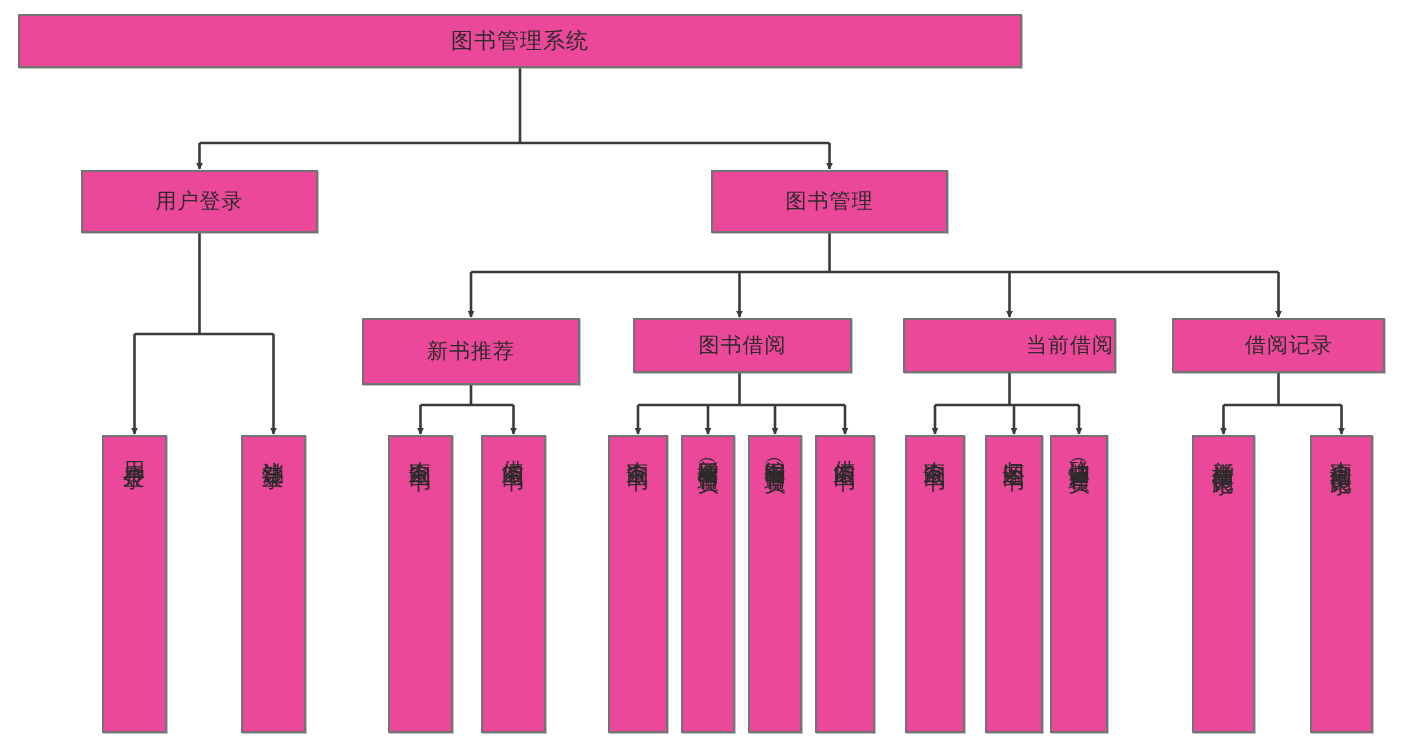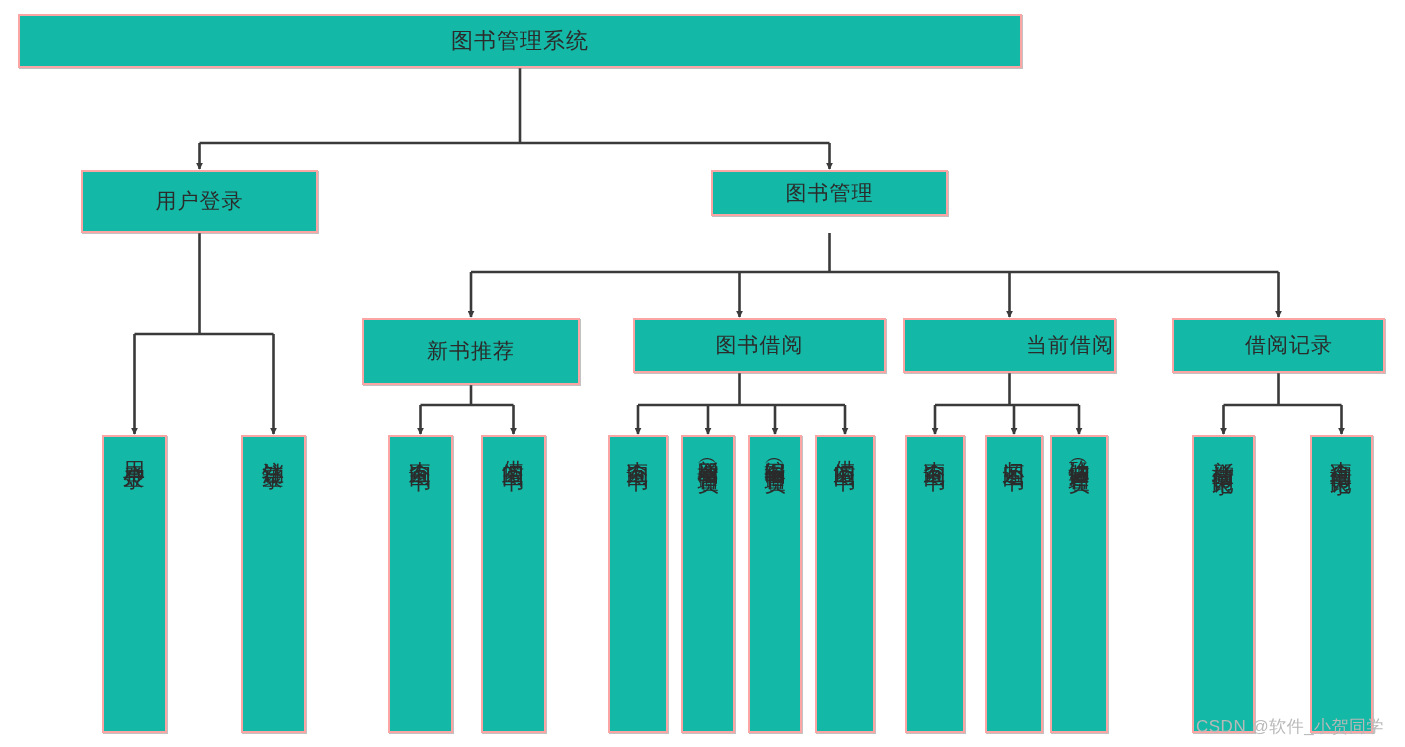--- a/index.html
+++ b/index.html
@@ -22,22 +22,22 @@
     position: absolute;
     left: 0;
     top: 0;
     width: 1405px;
     height: 747px;
     pointer-events: none;
   }
   .node {
     position: absolute;
     box-sizing: border-box;
-    border: 2px solid #fca5a5;
-    background: #14b8a6;
+    border: 2px solid #737373;
+    background: #ec4899;
     display: flex;
     align-items: center;
     justify-content: center;
     color: #2b2b2b;
     box-shadow: 1px 1px 0 rgba(120,120,120,0.45);
   }
   .node .label {
     display: block;
     text-align: center;
     line-height: 1.25;
@@ -126,27 +126,27 @@
       </g>
   </svg>
 
   <div id="nodes-layer">
       <div class="node h root" style="left: 18px; top: 14px; width: 1004px; height: 54px;">
         <span class="label">图书管理系统</span>
       </div>
       <div class="node h" style="left: 81px; top: 170px; width: 237px; height: 63px;">
         <span class="label">用户登录</span>
       </div>
-      <div class="node h" style="left: 711px; top: 170px; width: 237px; height: 46px;">
+      <div class="node h" style="left: 711px; top: 170px; width: 237px; height: 63px;">
         <span class="label">图书管理</span>
       </div>
       <div class="node h" style="left: 362px; top: 318px; width: 218px; height: 67px;">
         <span class="label">新书推荐</span>
       </div>
-      <div class="node h" style="left: 633px; top: 318px; width: 253px; height: 55px;">
+      <div class="node h" style="left: 633px; top: 318px; width: 219px; height: 55px;">
         <span class="label">图书借阅</span>
       </div>
       <div class="node h" style="left: 903px; top: 318px; width: 213px; height: 55px; justify-content: flex-end;">
         <span class="label">当前借阅</span>
       </div>
       <div class="node h" style="left: 1172px; top: 318px; width: 213px; height: 55px; padding-left: 21px;">
         <span class="label">借阅记录</span>
       </div>
       <div class="node v" style="left: 102px; top: 435px; width: 65px; height: 298px;">
         <span class="label">用户登录</span>
@@ -182,15 +182,14 @@
         <span class="label">确认归还（管理员）</span>
       </div>
       <div class="node v" style="left: 1192px; top: 435px; width: 63px; height: 298px;">
         <span class="label">新增借阅记录</span>
       </div>
       <div class="node v" style="left: 1310px; top: 435px; width: 63px; height: 298px;">
         <span class="label">查询借阅记录</span>
       </div>
     </div>
 
-  <div class="watermark" style="left: 1196px; top: 715px;">CSDN @软件_小贺同学</div>
 
 </div>
 
 </body></html>

